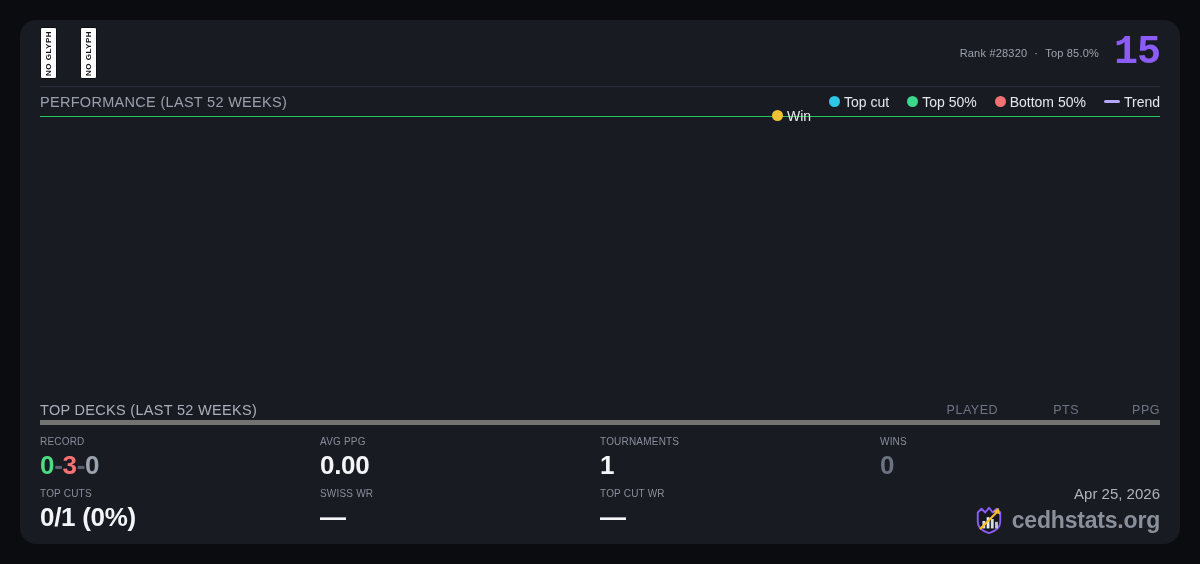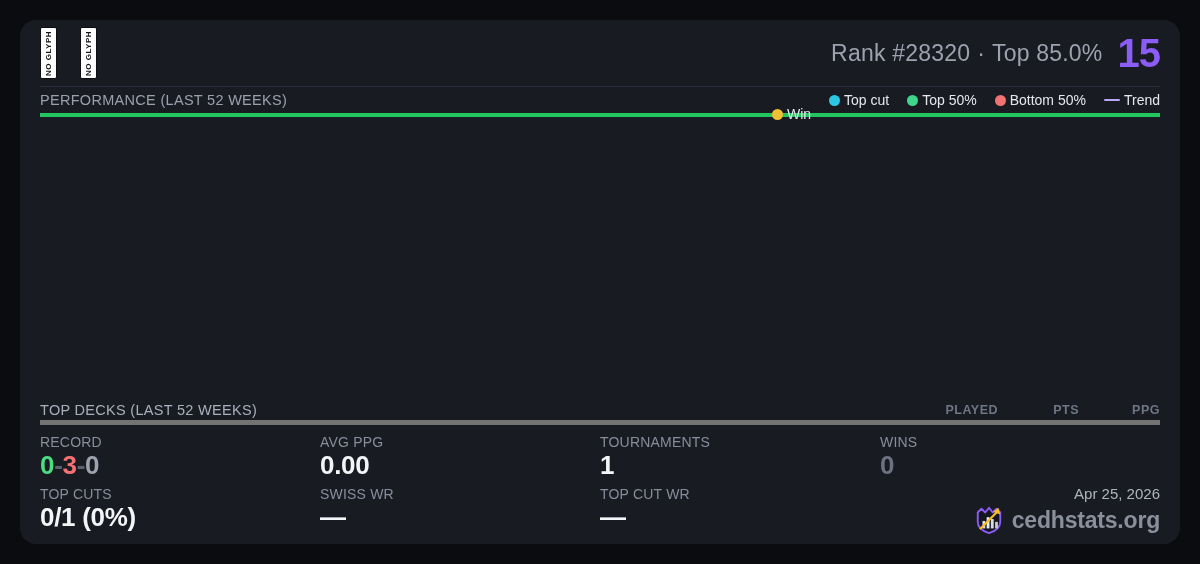--- a/index.html
+++ b/index.html
@@ -32,58 +32,58 @@
     border-radius:2px;
     display:flex; align-items:center; justify-content:center;
     overflow:hidden;
   }
   .glyph-badge span {
     transform:rotate(-90deg);
     font-size:8px; font-weight:bold; color:#111318;
     white-space:nowrap; letter-spacing:.5px;
   }
   .rank-wrap { display:flex; align-items:center; gap:15px; }
-  .rank-text { font-size:23px; color:#9ca3af; letter-spacing:.2px; }
+  .rank-text { font-size:11px; color:#9ca3af; letter-spacing:.2px; }
   .rank-text .sep { margin:0 7px; }
-  .points { font-size:40px; font-weight:bold; letter-spacing:-1px; line-height:1; }
+  .points { font-size:40px; font-weight:bold; letter-spacing:-1px; line-height:1;font-family:Liberation Mono, monospace; }
   
   .perf-row {
     height:30px; flex:0 0 30px;
     display:flex; align-items:center; justify-content:space-between;
-    border-bottom:4px solid #22c55e;
+    border-bottom:1px solid #22c55e;
   }
   .section-title { font-size:14.5px; color:#99a0ac; letter-spacing:.3px; }
   .legend { display:flex; align-items:center; }
   .legend-item { display:flex; align-items:center; gap:4px; margin-left:18px; }
   .legend-item:first-child { margin-left:0;margin-top:28px; }
   .legend-dot { width:11px; height:11px; border-radius:50%; flex:0 0 11px; }
   .legend-line { width:16px; height:2.5px; border-radius:2px; flex:0 0 16px; }
   .legend-label { font-size:14px; color:#e5e7eb; }
   
   .chart-area { flex:1 1 auto; }
   
   .topdecks-row {
     height:25px; flex:0 0 25px;
     display:flex; align-items:center; justify-content:space-between;
     border-bottom:5px solid #737373;
   }
   .topdecks-title { font-size:14.5px; color:#a9afba; letter-spacing:.3px; }
-  .topdecks-cols { display:flex;font-weight:bold; }
+  .topdecks-cols { display:flex; }
   .col-head {
     width:81px; text-align:right;
     font-size:12.5px; color:#6e7583; letter-spacing:.5px;
   }
   
   .stats {
     padding:9px 0 5px;
     display:grid;
     grid-template-columns:repeat(4,1fr);
     row-gap:6px;
   }
-  .stat-label { font-size:14px; color:#878e9a; letter-spacing:.2px; line-height:16px; }
+  .stat-label { font-size:10px; color:#878e9a; letter-spacing:.2px; line-height:16px; }
   .stat-value {
     font-size:26px; font-weight:bold; color:#f4f5f7;
     line-height:30px; letter-spacing:-.3px;
   }
   .stat-value.dim { color:#6b7280; }
   .rec-sep { color:#5b6170; }
   
   .footer-cell { text-align:right; }
   .footer-date { font-size:15px; color:#aeb4bd; line-height:16px;text-align:right; }
   .brand-row {

